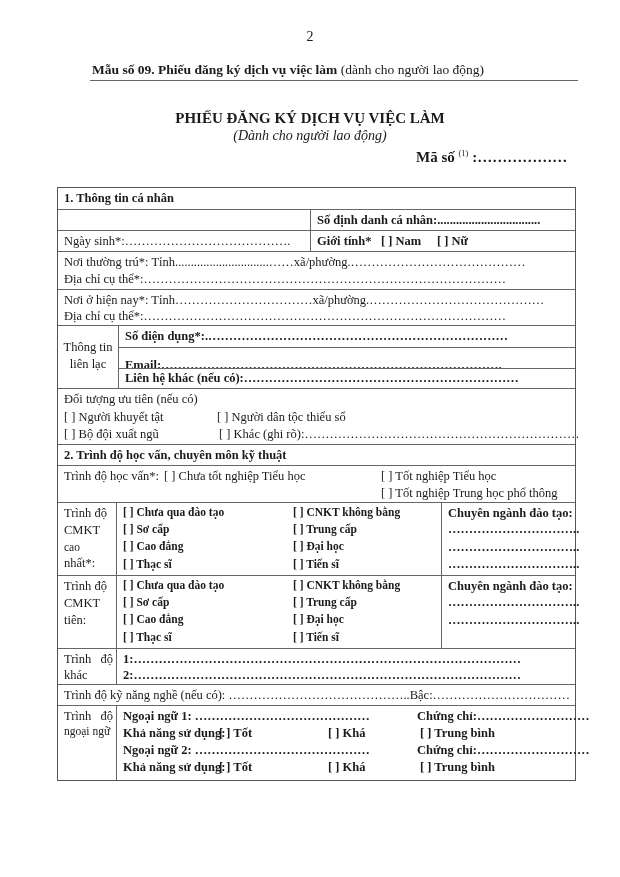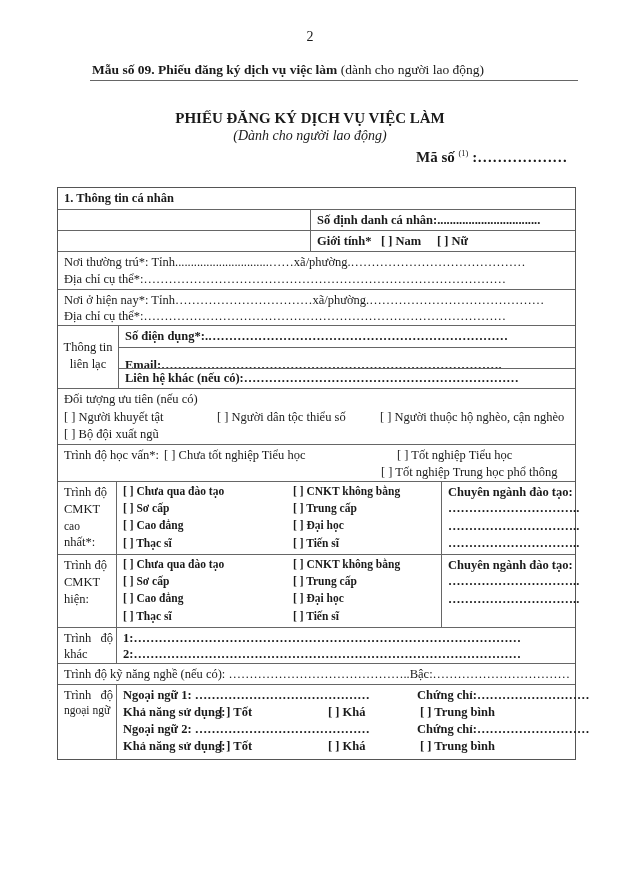--- a/index.html
+++ b/index.html
@@ -42,20 +42,21 @@
     <span class="t bold" style="left:6px;top:3px">1. Thông tin cá nhân</span>
   </div>
 
   <div class="row" style="height:21px">
     <div class="cell vline" style="left:252px;right:0">
       <span class="t" style="left:6px;top:3px">Số định danh cá nhân:.................................</span>
     </div>
   </div>
 
   <div class="row" style="height:21px">
+    <span class="t" style="left:6px;top:3px">Ngày sinh*:………………………………….</span>
     <div class="cell vline" style="left:252px;right:0">
       <span class="t" style="left:6px;top:3px">Giới tính*</span>
       <span class="t" style="left:70px;top:3px">[ ] Nam</span>
       <span class="t" style="left:126px;top:3px">[ ] Nữ</span>
     </div>
   </div>
 
 
   <div class="row" style="height:38px">
     <span class="t" style="left:6px;top:3px">Nơi thường trú*: Tỉnh..............................……xã/phường.……………………………………</span>
@@ -82,29 +83,32 @@
       <div style="position:absolute;left:0;right:0;top:42px;height:21px;border-top:1px solid #666">
         <span class="t" style="left:6px;top:2px">Liên hệ khác (nếu có):…………………………………………………………</span>
       </div>
     </div>
   </div>
 
   <div class="row" style="height:56px">
     <span class="t" style="left:6px;top:3px">Đối tượng ưu tiên (nếu có)</span>
     <span class="t" style="left:6px;top:21px">[ ] Người khuyết tật</span>
     <span class="t" style="left:159px;top:21px">[ ] Người dân tộc thiểu số</span>
-    <span class="t" style="left:322px;top:21px">[ ] Người thuộc hộ nghèo, cận nghèo</span>
     <span class="t" style="left:6px;top:38px">[ ] Bộ đội xuất ngũ</span>
+    <span class="t" style="left:161px;top:38px">[ ] Khác (ghi rõ):…………………………………………………………</span>
   </div>
 
+  <div class="row" style="height:21px">
+    <span class="t bold" style="left:6px;top:3px">2. Trình độ học vấn, chuyên môn kỹ thuật</span>
+  </div>
 
   <div class="row" style="height:37px">
     <span class="t" style="left:6px;top:3px">Trình độ học vấn*:</span>
     <span class="t" style="left:106px;top:3px">[ ] Chưa tốt nghiệp Tiểu học</span>
-    <span class="t" style="left:339px;top:3px">[ ] Tốt nghiệp Tiểu học</span>
+    <span class="t" style="left:323px;top:3px">[ ] Tốt nghiệp Tiểu học</span>
     <span class="t" style="left:323px;top:20px">[ ] Tốt nghiệp Trung học phổ thông</span>
   </div>
 
   <div class="row" style="height:73px">
     <div class="cell" style="left:0;width:58px">
       <span class="t" style="left:6px;top:3px">Trình độ</span>
       <span class="t" style="left:6px;top:20px">CMKT</span>
       <span class="t small" style="left:6px;top:38px">cao</span>
       <span class="t" style="left:6px;top:53px">nhất*:</span>
     </div>
@@ -123,21 +127,21 @@
       <span class="t" style="left:6px;top:19px">…………………………..</span>
       <span class="t" style="left:6px;top:37px">…………………………..</span>
       <span class="t" style="left:6px;top:54px">…………………………..</span>
     </div>
   </div>
 
   <div class="row" style="height:73px">
     <div class="cell" style="left:0;width:58px">
       <span class="t" style="left:6px;top:3px">Trình độ</span>
       <span class="t" style="left:6px;top:20px">CMKT</span>
-      <span class="t" style="left:6px;top:37px">hiện:</span>
+      <span class="t" style="left:6px;top:37px">tiên:</span>
     </div>
     <div class="cell vline small" style="left:58px;width:325px">
       <span class="t" style="left:6px;top:3px">[ ] Chưa qua đào tạo</span>
       <span class="t" style="left:6px;top:20px">[ ] Sơ cấp</span>
       <span class="t" style="left:6px;top:37px">[ ] Cao đẳng</span>
       <span class="t" style="left:6px;top:55px">[ ] Thạc sĩ</span>
       <span class="t" style="left:176px;top:3px">[ ] CNKT không bằng</span>
       <span class="t" style="left:176px;top:20px">[ ] Trung cấp</span>
       <span class="t" style="left:176px;top:37px">[ ] Đại học</span>
       <span class="t" style="left:176px;top:55px">[ ] Tiến sĩ</span>

